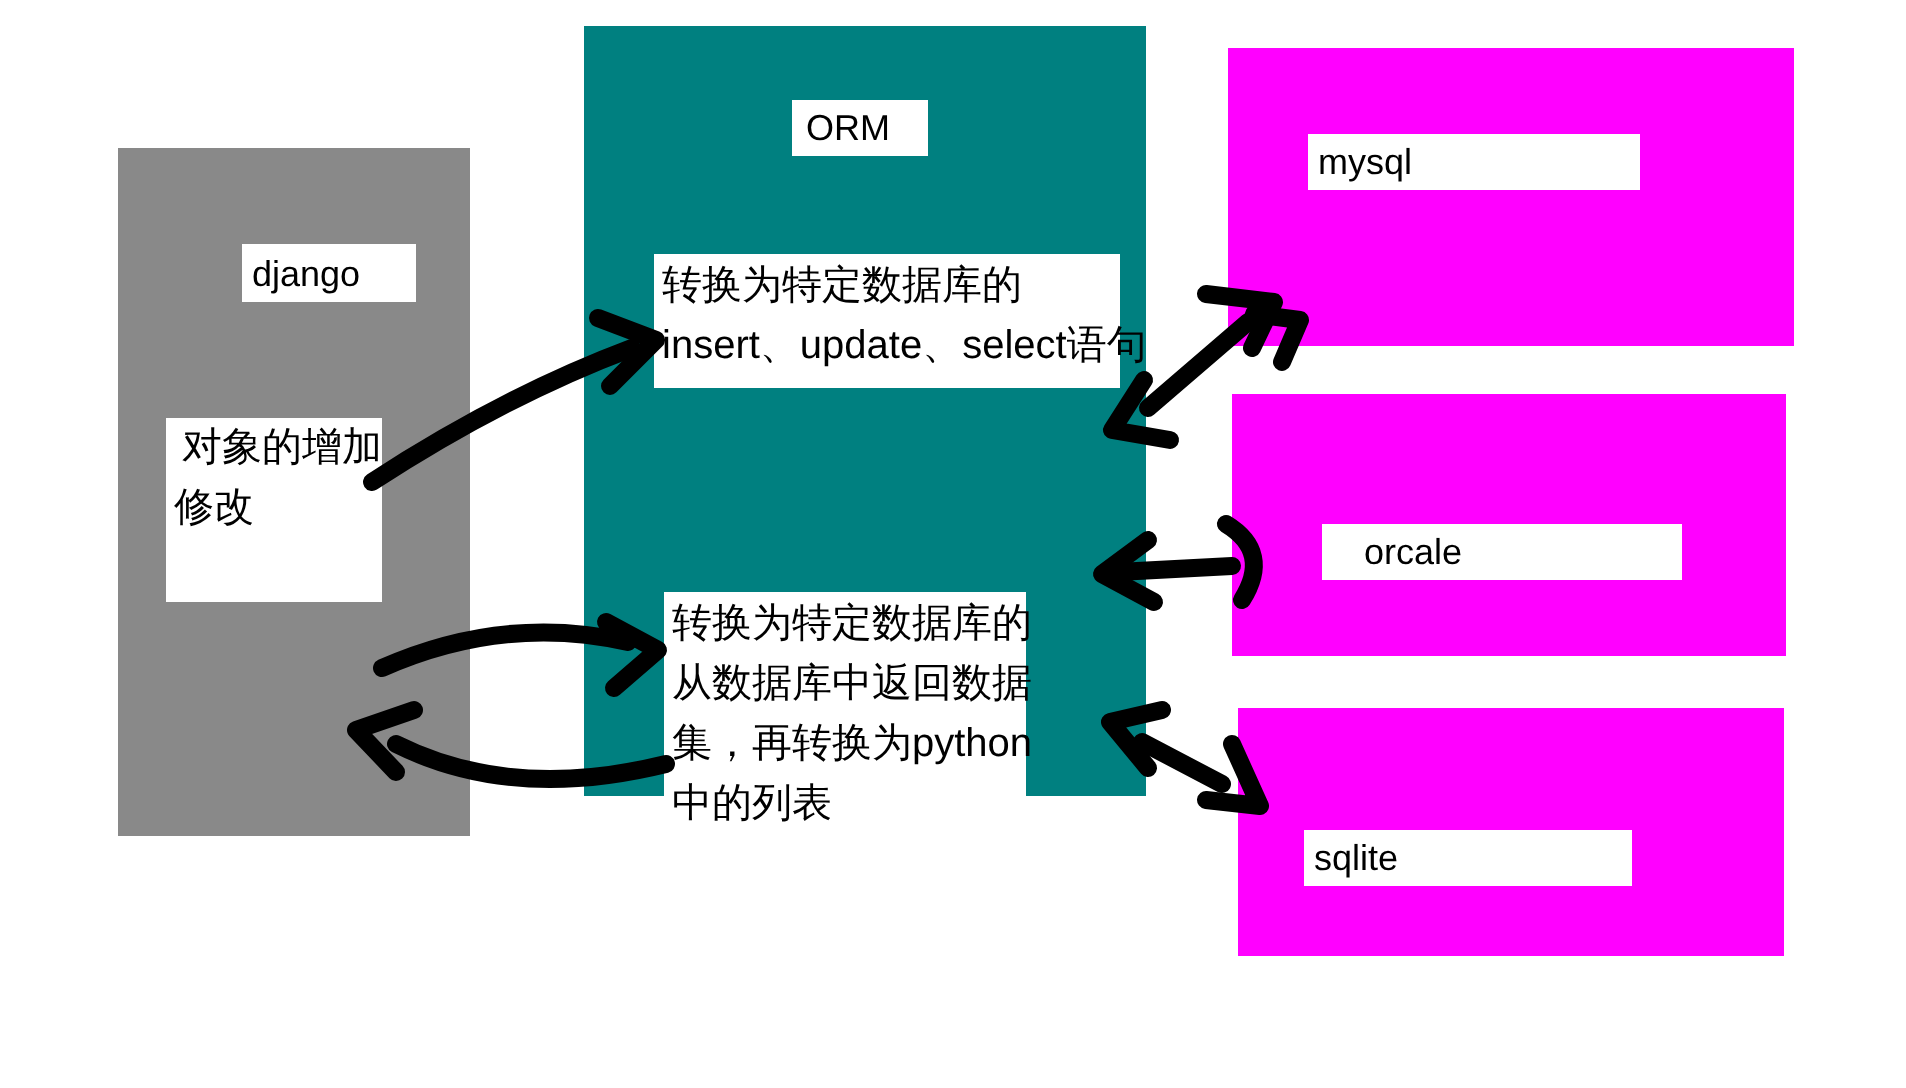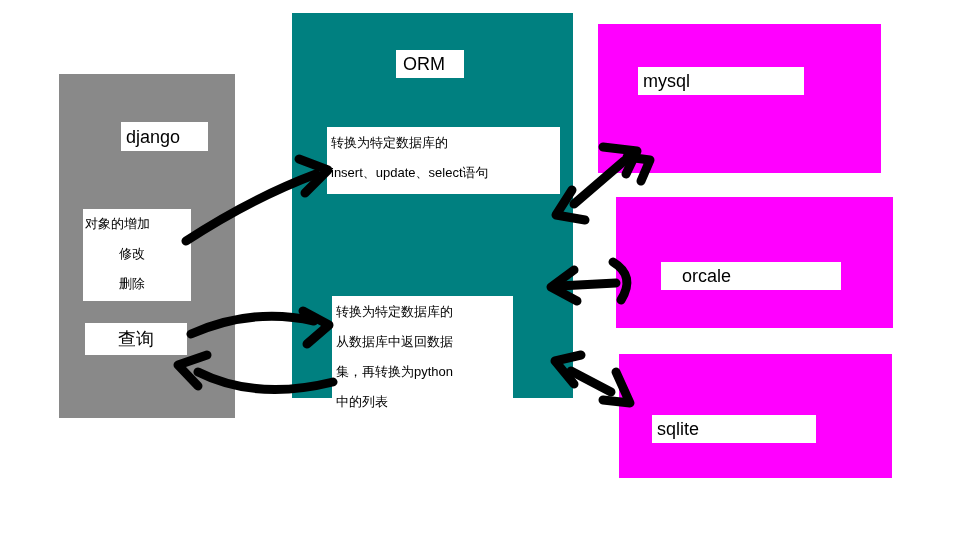--- a/index.html
+++ b/index.html
@@ -1,59 +1,55 @@
 <!DOCTYPE html>
 <html><head>
 <meta charset="utf-8">
 <style>
   html,body{margin:0;padding:0;background:#ffffff;}
   body{font-family:"Liberation Sans","DejaVu Sans",sans-serif;color:#000;}
   .stage{position:relative;width:953px;height:544px;background:#ffffff;overflow:hidden;}
   .block{position:absolute;}
   .label{position:absolute;background:#ffffff;color:#000;display:flex;align-items:center;
          font-size:18px;line-height:1;white-space:nowrap;}
-  .txtbox{position:absolute;background:#ffffff;color:#000;font-size:13px;}
+  .txtbox{position:absolute;background:#ffffff;color:#000;font-size:20px;}
   .txtbox .ln{white-space:nowrap;line-height:30px;padding-left:4px;}
   .gray-box{left:59px;top:74px;width:176px;height:344px;background:#898989;}
   .django-label{left:29px;top:48px;width:82px;height:29px;padding-left:5px;margin-left:33px;}
   .crud-box{left:24px;top:135px;width:108px;height:92px;}
-  .crud-box .ln{line-height:30px;}
+  .crud-box .ln{line-height:30px;text-align:right;}
   .crud-box .ln.first{padding-left:2px;}
-  .crud-box .ln.indent{text-align:center;padding-right:14px;}
+  .crud-box .ln.indent{text-align:left;padding-right:14px;}
   .query-box{left:26px;top:249px;width:102px;height:32px;justify-content:center;padding-left:0;}
   .teal-box{left:292px;top:13px;width:281px;height:385px;background:#008080;}
   .orm-label{left:104px;top:37px;width:61px;height:28px;padding-left:7px;}
   .write-box{left:35px;top:114px;width:233px;height:66px;padding-top:1px;}
   .read-box{left:40px;top:283px;width:181px;height:150px;padding-top:1px;}
   .db-card{background:#ff00ff;}
-  .db-mysql{left:598px;top:24px;width:283px;height:149px;}
+  .db-mysql{left:614px;top:24px;width:283px;height:149px;}
   .db-orcale{left:616px;top:197px;width:277px;height:131px;}
   .db-sqlite{left:619px;top:354px;width:273px;height:124px;}
   .db-mysql .label{left:40px;top:43px;width:161px;height:28px;padding-left:5px;}
   .db-orcale .label{left:45px;top:65px;width:159px;height:28px;padding-left:21px;}
   .db-sqlite .label{left:33px;top:61px;width:159px;height:28px;padding-left:5px;}
   .arrows{position:absolute;left:0;top:0;width:953px;height:544px;pointer-events:none;}
   .arrows path{fill:none;stroke:#000;stroke-width:9;stroke-linecap:round;stroke-linejoin:round;}
 </style>
 </head>
 <body>
 
 <div class="stage">
 
   <div class="block gray-box">
     <div class="label django-label">
       <span>django</span>
     </div>
     <div class="txtbox crud-box">
       <div class="ln first">对象的增加</div>
       <div class="ln indent">修改</div>
-      <div class="ln indent">删除</div>
-    </div>
-    <div class="label query-box">
-      <span>查询</span>
     </div>
   </div>
 
   <div class="block teal-box">
     <div class="label orm-label">
       <span>ORM</span>
     </div>
     <div class="txtbox write-box">
       <div class="ln">转换为特定数据库的</div>
       <div class="ln">insert、update、select语句</div>

